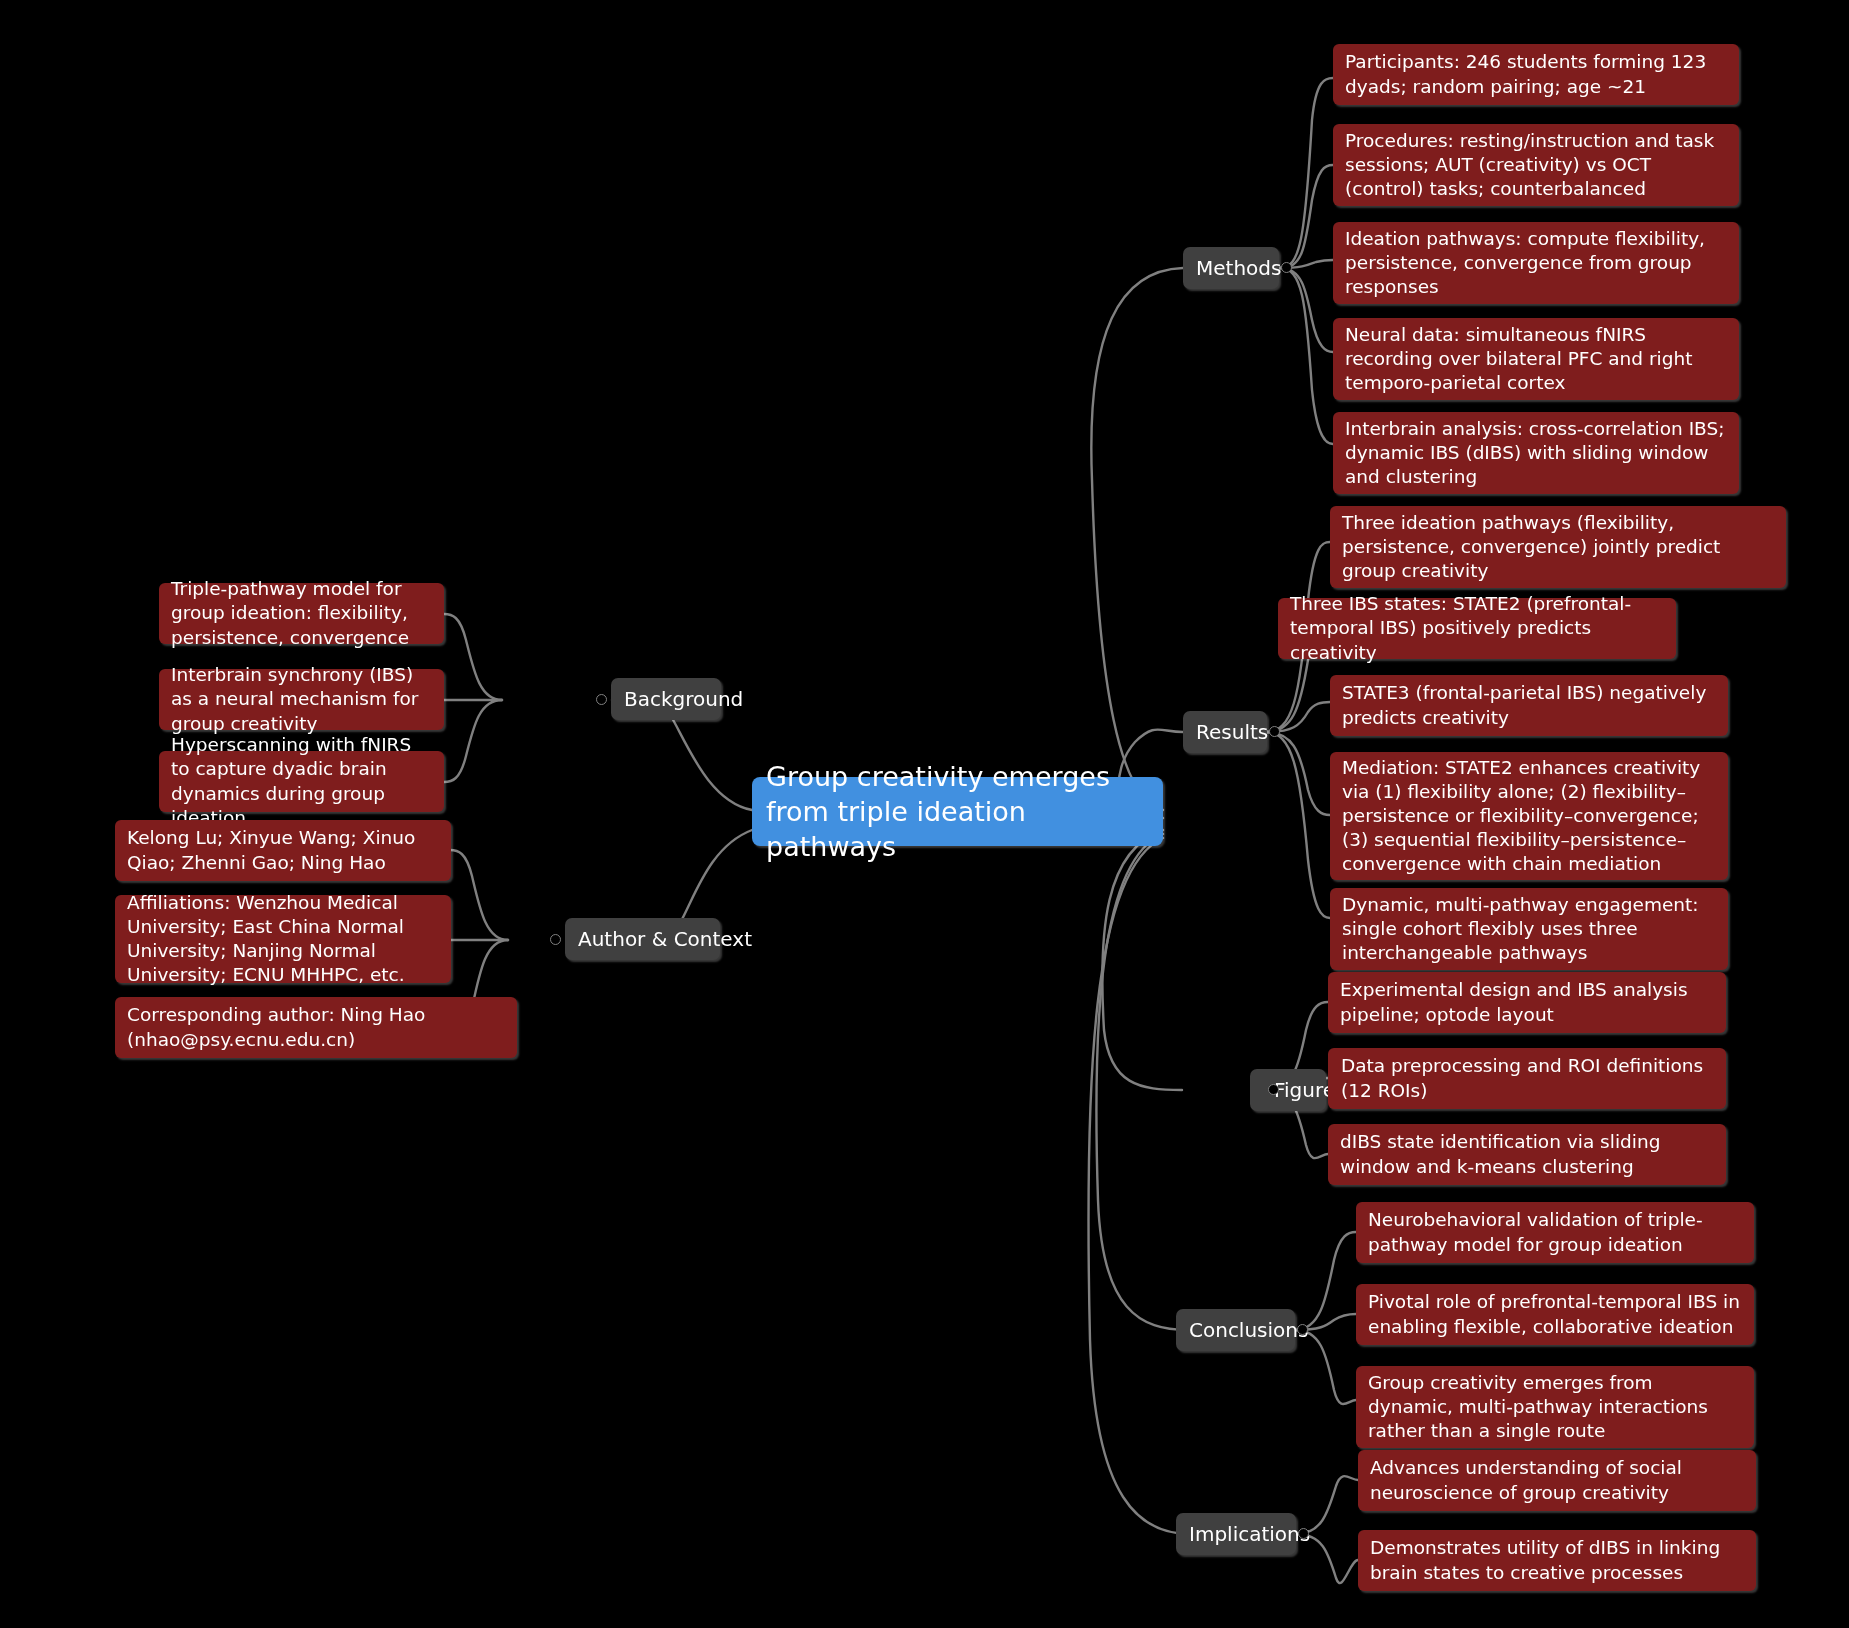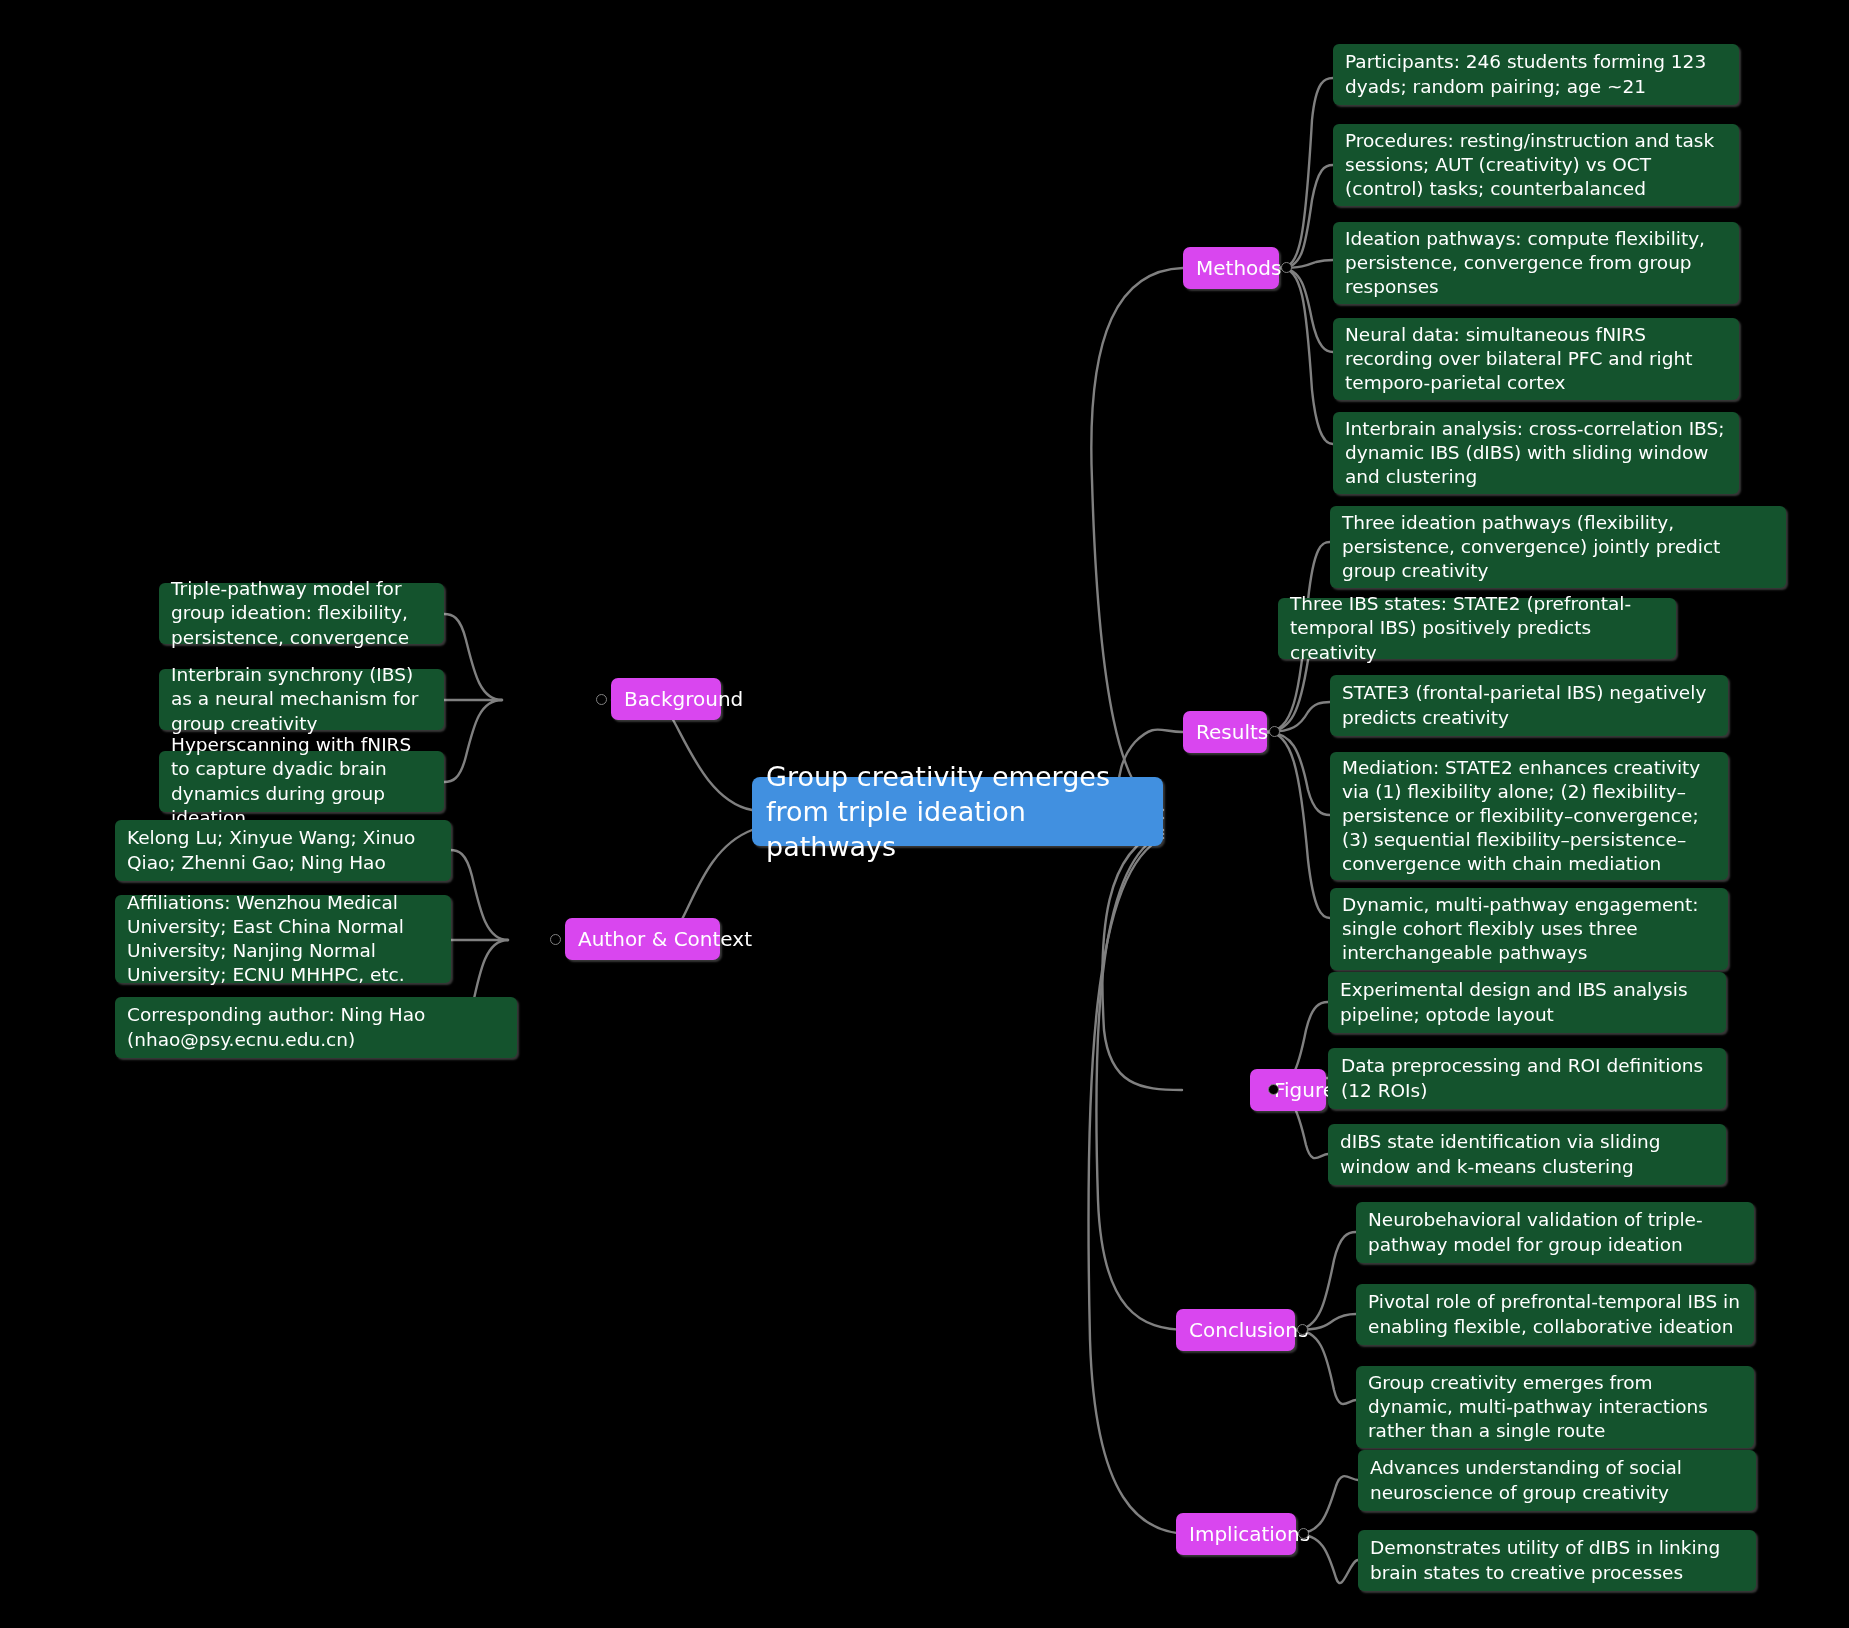--- a/index.html
+++ b/index.html
@@ -38,29 +38,29 @@
     display: block;
     width: 100%;
   }
   .root-node {
     background: #4190e0;
     font-size: 27px;
     padding: 11px 14px;
     border-radius: 8px;
   }
   .branch-node {
-    background: #d946ef;
+    background: #404040;
     font-size: 20px;
     padding: 7px 13px;
     border-radius: 7px;
     white-space: nowrap;
     justify-content: center;
   }
   .leaf-node {
-    background: #14532d;
+    background: #7f1d1d;
     font-size: 18.5px;
     padding: 9px 12px;
     border-radius: 6px;
     align-items: center;
   }
   .toggle {
     position: absolute;
     width: 11px;
     height: 11px;
     border: 1.7px solid #808080;

